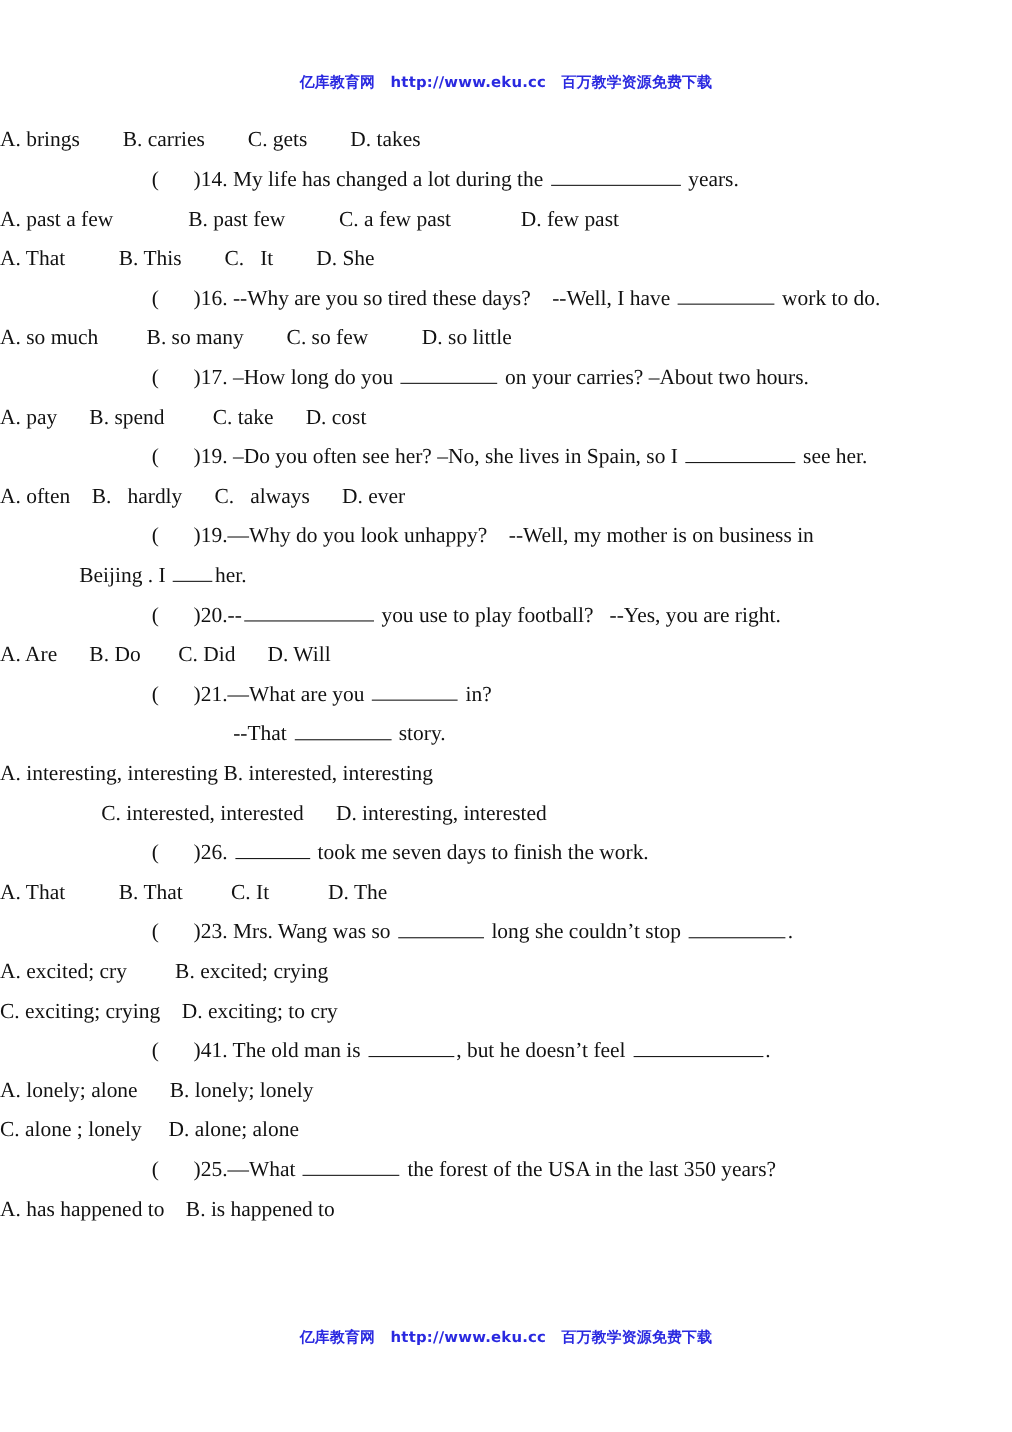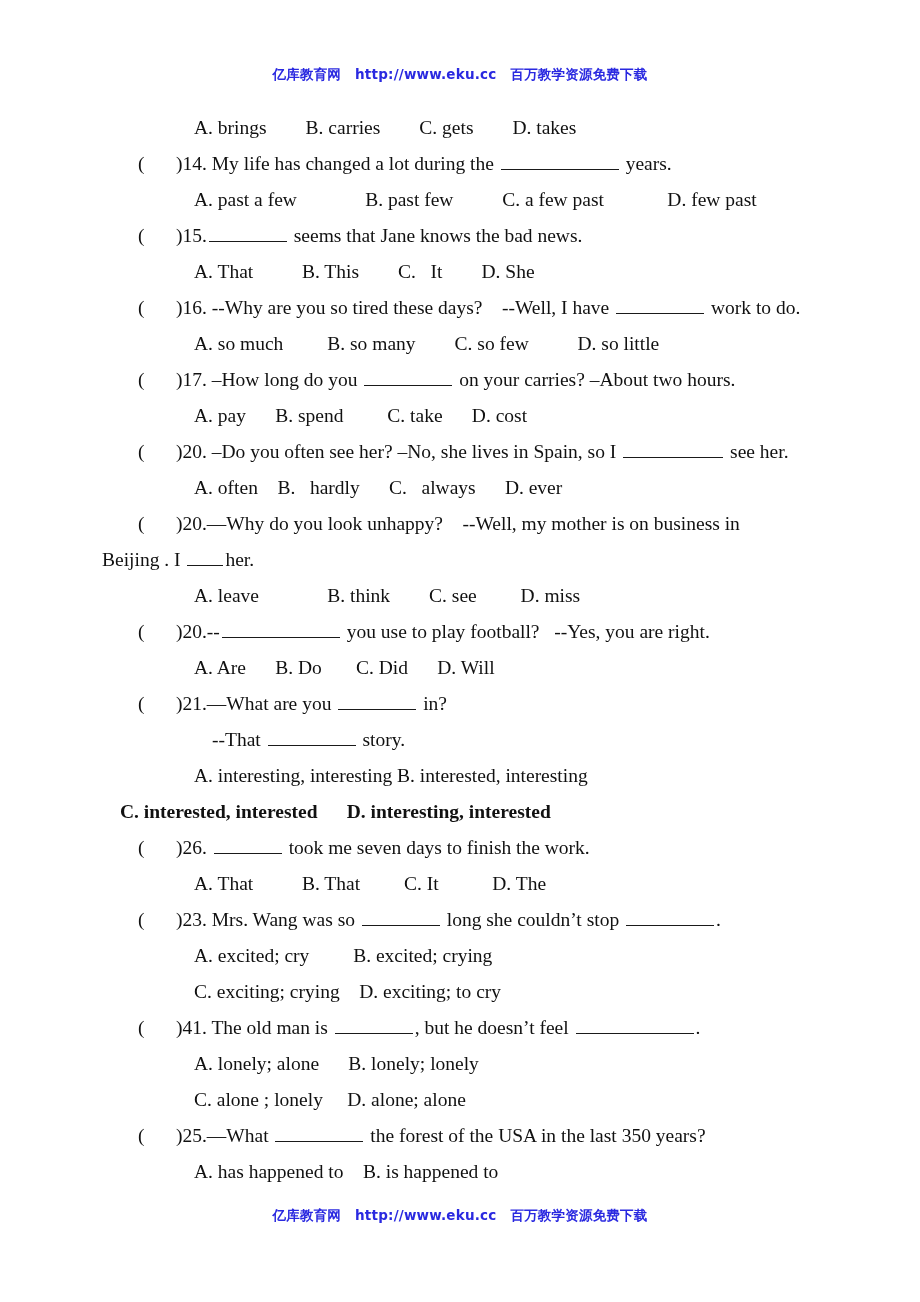--- a/index.html
+++ b/index.html
@@ -49,22 +49,22 @@
 
   .line {
     font-size: 19.5px;
     line-height: 36px;
     height: 36px;
     white-space: pre;
     color: #111;
   }
   
   .q   { padding-left: 138px; }   
-  .opt { padding-left: 194px; }   
-  .opt2{ padding-left: 120px; font-weight: bold; }
+  .opt { }   
+  .opt2{ padding-left: 92px; }
 
   .paren-open  { display: inline-block; width: 38px; }
 
   .blank {
     display: inline-block;
     border-bottom: 1.4px solid #1a1a1a;
     vertical-align: baseline;
     height: 0.95em;
     margin: 0 2px;
   }
@@ -84,35 +84,33 @@
     <span class="wm-seg">亿库教育网</span><span class="wm-gap"></span><span class="wm-seg">http://www.eku.cc</span><span class="wm-gap"></span><span class="wm-seg">百万教学资源免费下载</span>
   </div>
 
   <div class="content">
 
     <div class="line opt">A. brings        B. carries        C. gets        D. takes</div>
 
     <div class="line q"><span class="paren-open">(</span><span>)14. My life has changed a lot during the </span><span class="blank w12"></span><span> years.</span></div>
     <div class="line opt">A. past a few              B. past few          C. a few past             D. few past</div>
 
-    <div class="line q"><span class="paren-open">(</span><span>)15.</span><span class="blank w8"></span><span> seems that Jane knows the bad news.</span></div>
     <div class="line opt">A. That          B. This        C.   It        D. She</div>
 
     <div class="line q"><span class="paren-open">(</span><span>)16. --Why are you so tired these days?    --Well, I have </span><span class="blank w9"></span><span> work to do.</span></div>
     <div class="line opt">A. so much         B. so many        C. so few          D. so little</div>
 
     <div class="line q"><span class="paren-open">(</span><span>)17. –How long do you </span><span class="blank w9"></span><span> on your carries? –About two hours.</span></div>
     <div class="line opt">A. pay      B. spend         C. take      D. cost</div>
 
-    <div class="line q"><span class="paren-open">(</span><span>)20. –Do you often see her? –No, she lives in Spain, so I </span><span class="blank w10"></span><span> see her.</span></div>
+    <div class="line q"><span class="paren-open">(</span><span>)19. –Do you often see her? –No, she lives in Spain, so I </span><span class="blank w10"></span><span> see her.</span></div>
     <div class="line opt">A. often    B.   hardly      C.   always      D. ever</div>
 
-    <div class="line q"><span class="paren-open">(</span><span>)20.—Why do you look unhappy?    --Well, my mother is on business in</span></div>
-    <div class="line" style="padding-left:102px"><span>Beijing . I </span><span class="blank w4"></span><span>her.</span></div>
-    <div class="line opt">A. leave              B. think        C. see         D. miss</div>
+    <div class="line q"><span class="paren-open">(</span><span>)19.—Why do you look unhappy?    --Well, my mother is on business in</span></div>
+    <div class="line" style="padding-left:72px"><span>Beijing . I </span><span class="blank w4"></span><span>her.</span></div>
 
     <div class="line q"><span class="paren-open">(</span><span>)20.--</span><span class="blank w12"></span><span> you use to play football?   --Yes, you are right.</span></div>
     <div class="line opt">A. Are      B. Do       C. Did      D. Will</div>
 
     <div class="line q"><span class="paren-open">(</span><span>)21.—What are you </span><span class="blank w8"></span><span> in?</span></div>
     <div class="line" style="padding-left:212px"><span>--That </span><span class="blank w9"></span><span> story.</span></div>
     <div class="line opt">A. interesting, interesting B. interested, interesting</div>
     <div class="line opt2">C. interested, interested      D. interesting, interested</div>
 
     <div class="line q"><span class="paren-open">(</span><span>)26. </span><span class="blank w7"></span><span> took me seven days to finish the work.</span></div>

